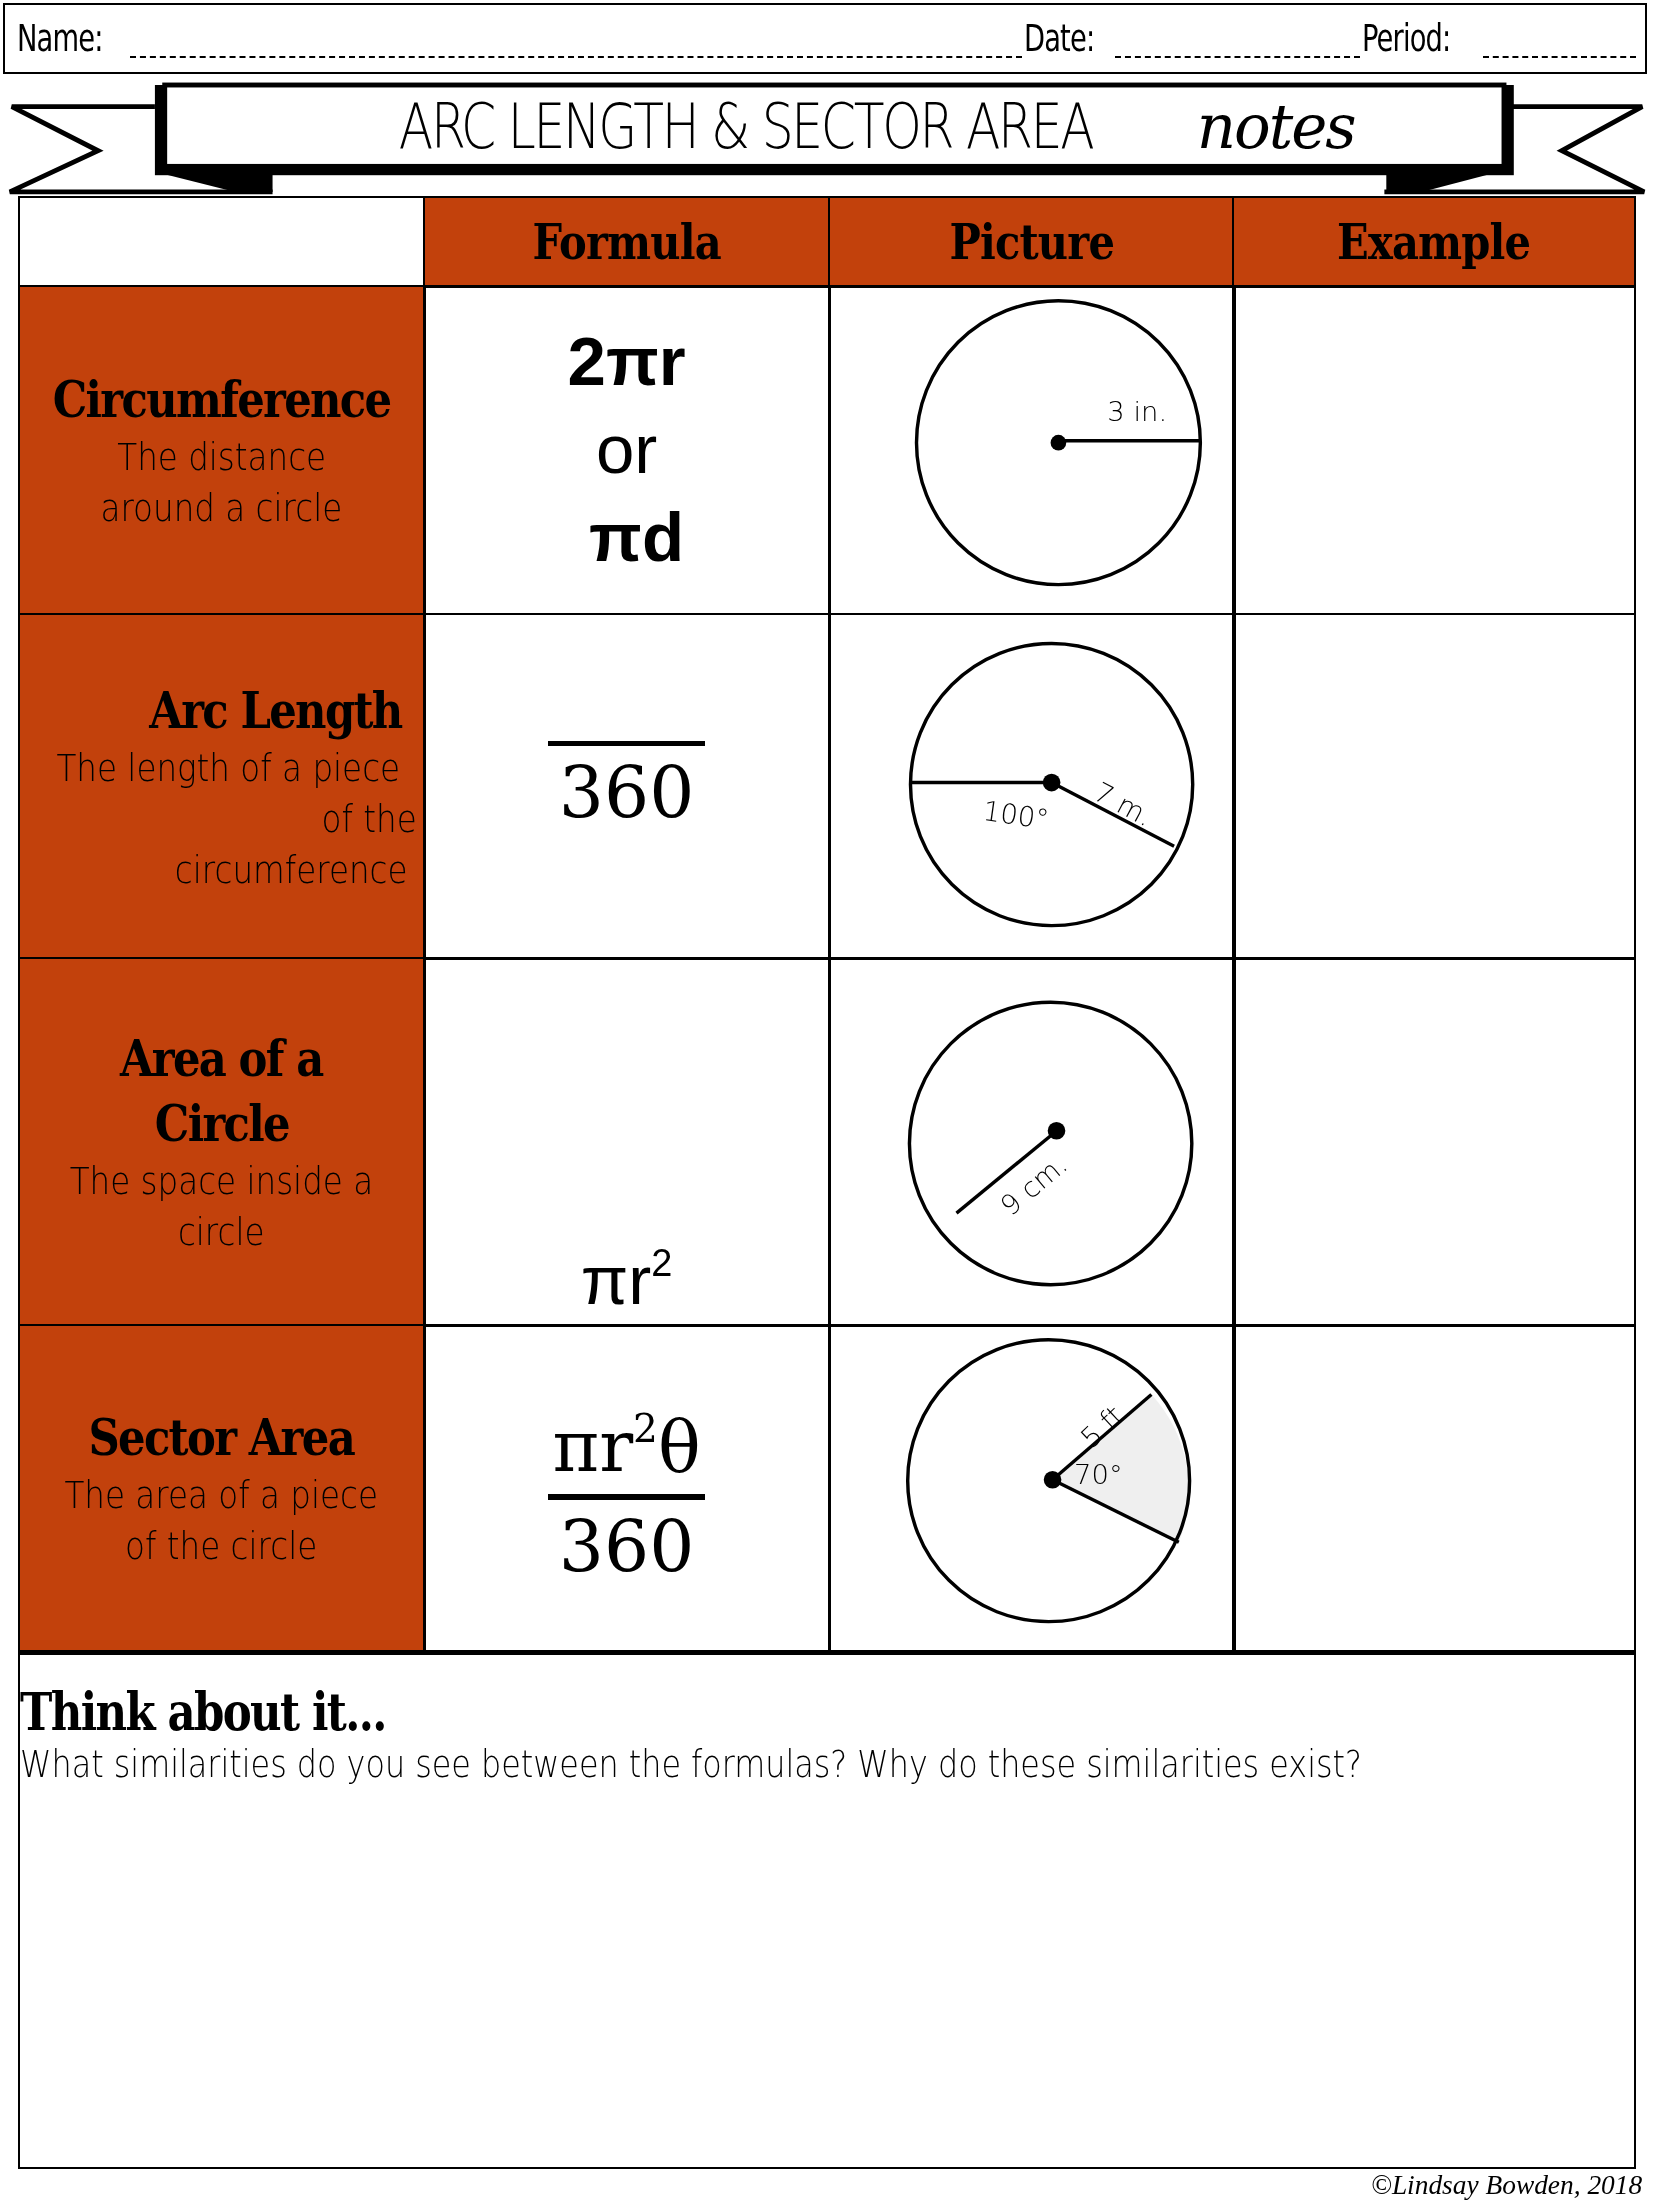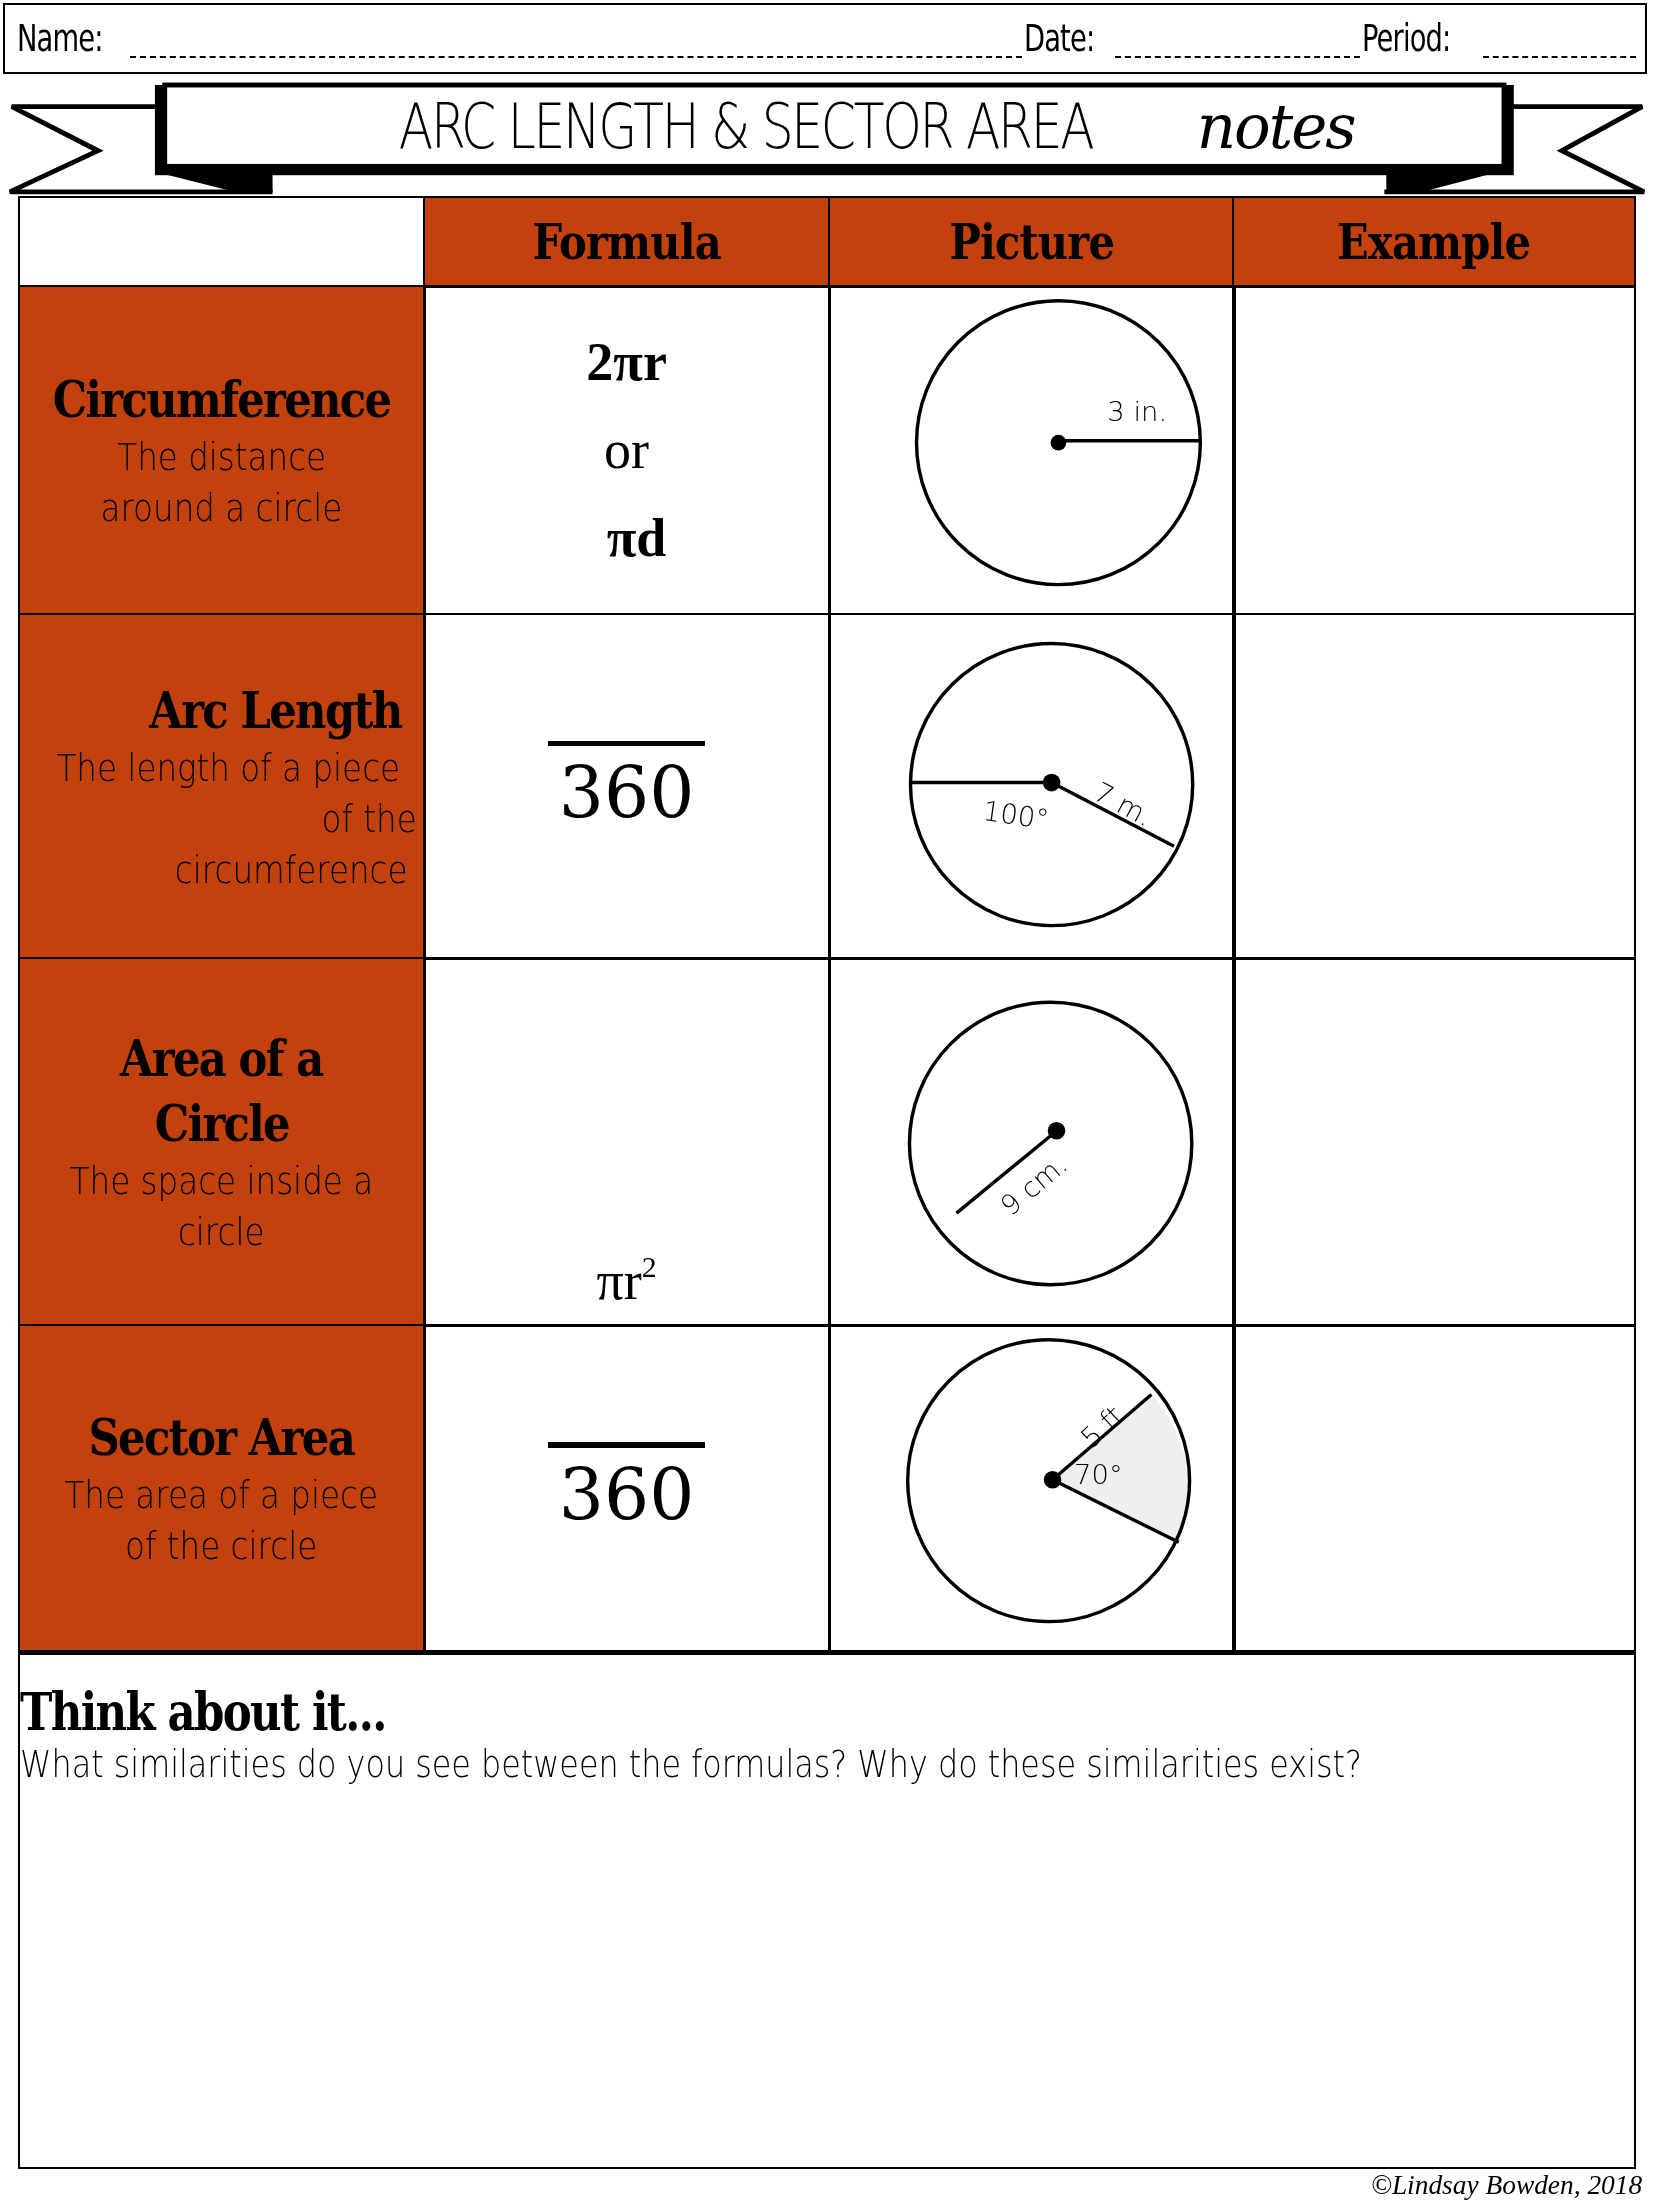--- a/index.html
+++ b/index.html
@@ -16,21 +16,21 @@
   .banner-title .main { display:inline-block; transform:scaleX(0.80); transform-origin:center; }
   .banner-title .notes { font-family:"DejaVu Serif", serif; font-style:italic; font-size:61px; letter-spacing:-2px; }
 
   
   .tbl { left:17.6px; top:196px; width:1618px; }
   .cell { position:absolute; box-sizing:border-box; border:2.9px solid #000; display:flex; align-items:center; justify-content:center; flex-direction:column; text-align:center; }
   .gray { background:#c2410c; }
   .hdr-text { font-family:"DejaVu Serif", serif; font-size:49px; font-weight:bold; letter-spacing:-1px; transform:scaleX(0.85); }
   .term { font-family:"DejaVu Serif", serif; font-size:51px; font-weight:bold; letter-spacing:-2px; line-height:65px; transform:scaleX(0.85); }
   .desc { font-family:"DejaVu Sans", sans-serif; font-size:37px; font-weight:300; line-height:51px; transform:scaleX(0.88); }
-  .formula { font-family:Liberation Serif, serif; font-size:54px; line-height:88px; }
+  .formula { font-family:Liberation Sans, sans-serif; font-size:69px; line-height:88px; }
   .frac { display:flex; flex-direction:column; align-items:center; }
   .frac .num, .frac .den { font-family:"DejaVu Serif", serif; font-size:71px; line-height:86px; padding:0 3.9px; }
   .frac .bar { width:157px; height:5.9px; background:#000; margin:3.9px 0; }
   sup { font-size:0.55em; vertical-align:0.75em; }
 
   
   .think { left:17.6px; top:1650px; width:1618px; height:519px; border:2.9px solid #000; border-top:5.9px solid #000; box-sizing:border-box; }
   .think-title { position:absolute; left:0; top:24.5px; font-family:"DejaVu Serif", serif; font-weight:bold; font-size:53px; letter-spacing:-2px; transform:scaleX(0.82); transform-origin:left center; }
   .think-q { position:absolute; left:0; top:88px; font-family:"DejaVu Sans", sans-serif; font-weight:300; font-size:37px; white-space:nowrap; transform:scaleX(0.86); transform-origin:left center; }
 
@@ -140,20 +140,21 @@
   </div>
   <div class="cell" style="left:1214px; top:761px; width:404px; height:370px;"></div>
 
   <div class="cell gray" style="left:0; top:1128px; width:408px; height:328px;">
     <span class="term">Sector Area</span>
     <span class="desc">The area of a piece</span>
     <span class="desc">of the circle</span>
   </div>
   <div class="cell" style="left:405px; top:1128px; width:408px; height:328px;">
     <div class="frac">
+      <span class="num"><span>πr</span><sup>2</sup><span>θ</span></span>
       <span class="bar"></span>
       <span class="den">360</span>
     </div>
   </div>
   <div class="cell" style="left:810px; top:1128px; width:408px; height:328px;">
     <svg width="402" height="323" viewBox="0 0 410 330">
       <path d="M226,156 L327,69 A144,144 0 0 1 355,220 Z" fill="#efefef" stroke="none"></path>
       <circle cx="222" cy="157" r="144" fill="none" stroke="#000" stroke-width="3.5"></circle>
       <line x1="226" y1="156" x2="327" y2="69" stroke="#000" stroke-width="3.5"></line>
       <line x1="226" y1="156" x2="355" y2="220" stroke="#000" stroke-width="3.5"></line>

